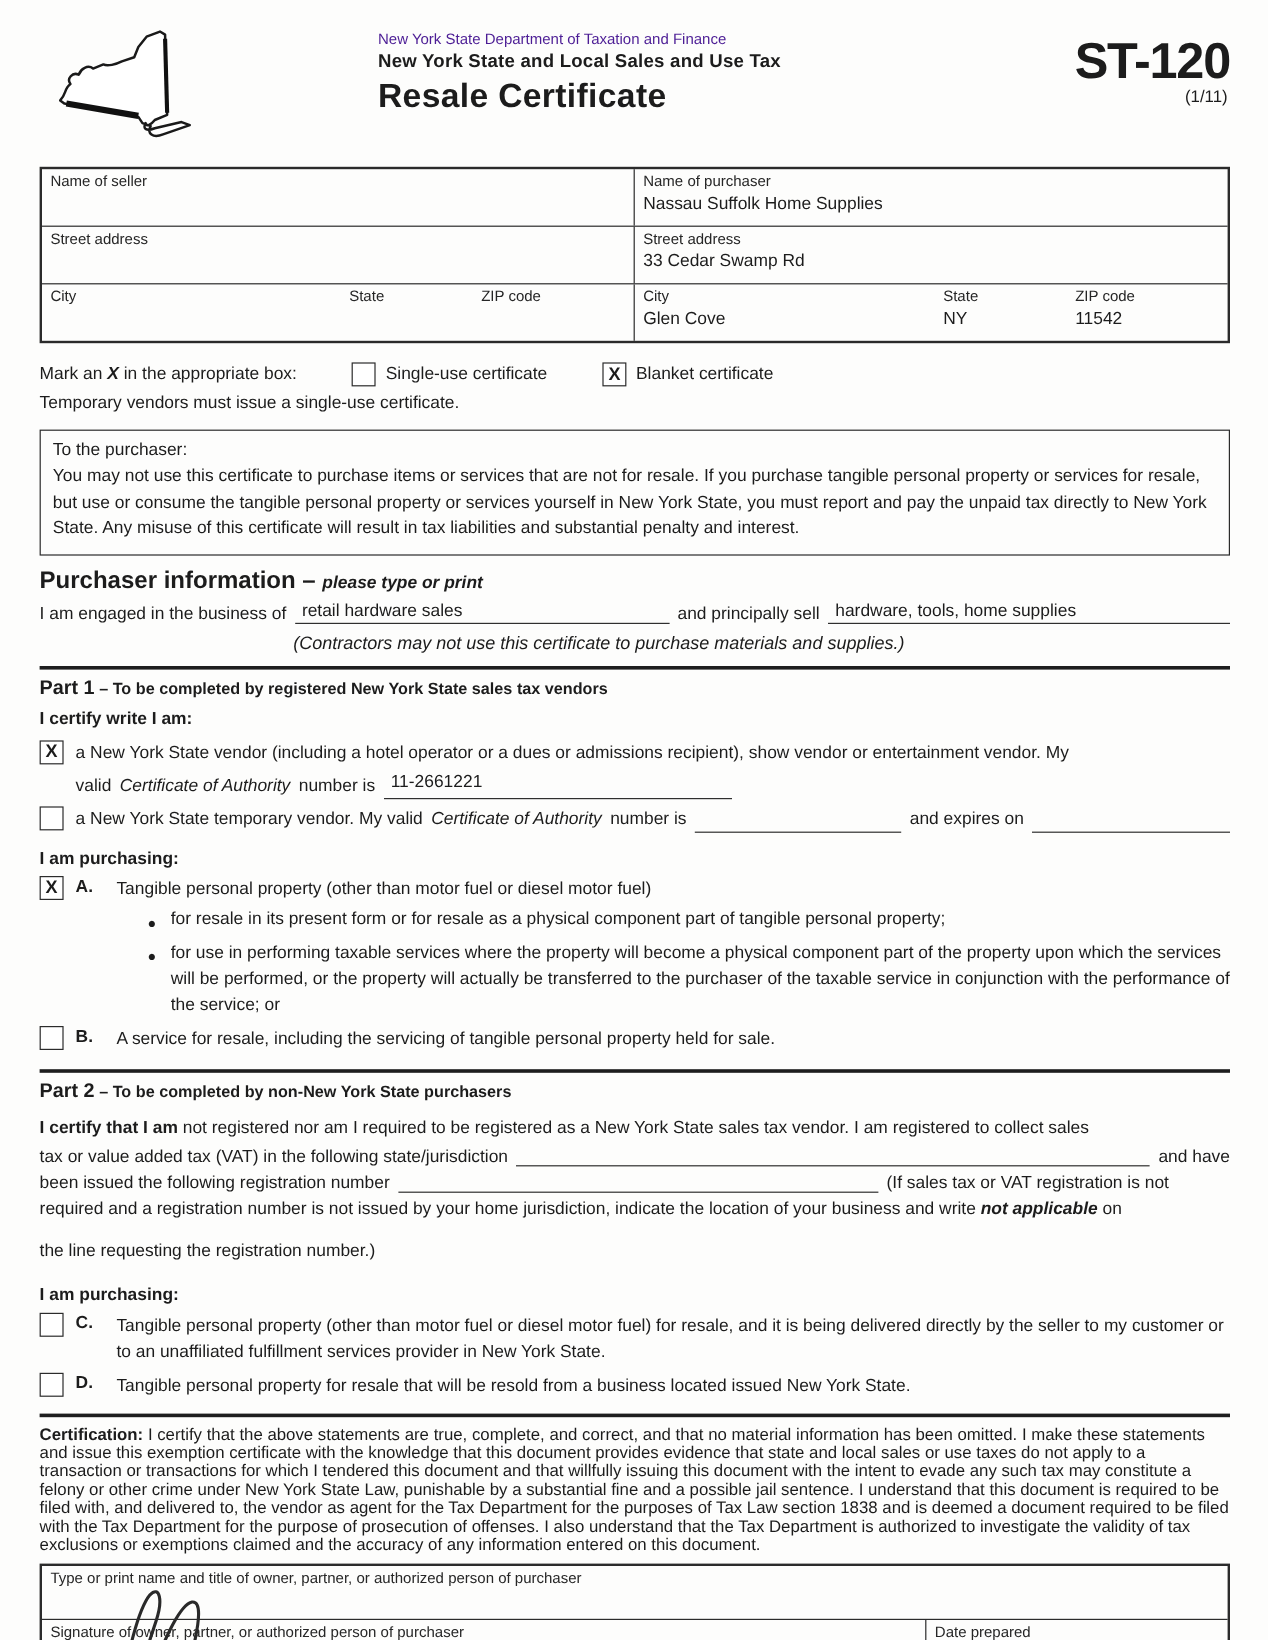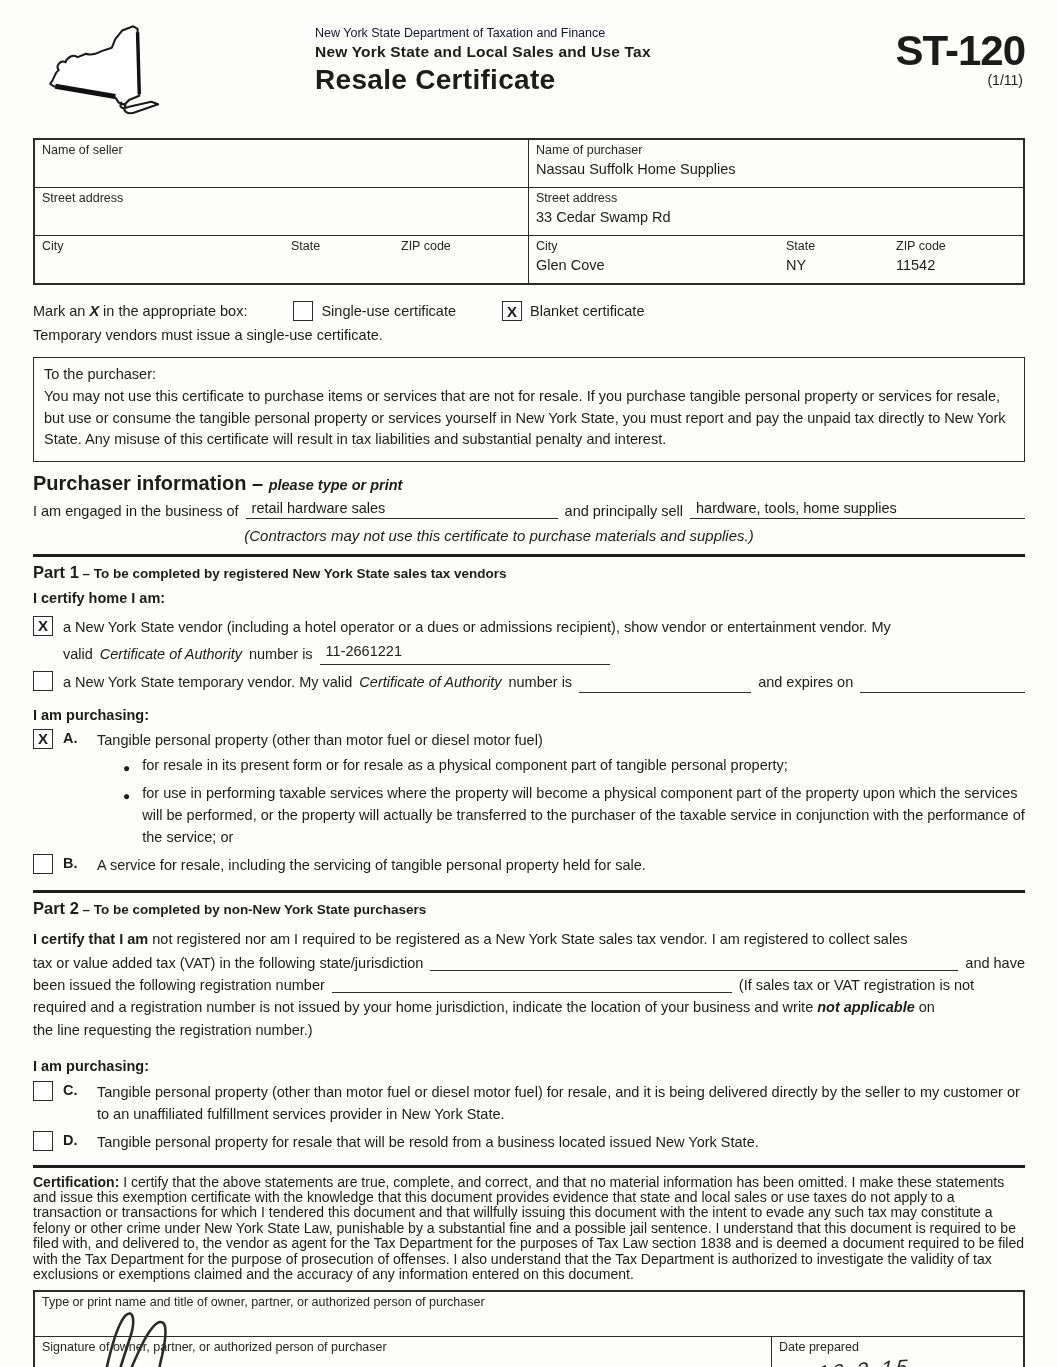--- a/index.html
+++ b/index.html
@@ -6,21 +6,21 @@
   html,body { background:#e8e8e8; }
   body { font-family:"Liberation Sans", sans-serif; color:#1c1c1c; }
   .page {
     width:1057px; height:1367px; background:#fdfdfc; margin:0 auto;
     padding:14px 32px 0 33px; overflow:hidden; position:relative;
   }
   
   .hdr { display:flex; align-items:flex-start; }
   .logo-wrap { width:190px; padding-top:4px; }
   .hdr-center { flex:1; padding-left:92px; padding-top:12px; }
-  .dept { font-size:12.5px; color:#0f172a; }
+  .dept { font-size:12.5px; color:#4c1d95; }
   .taxline { font-size:15.5px; font-weight:bold; margin-top:3px; letter-spacing:.2px; }
   .doctitle { font-size:28px; font-weight:bold; margin-top:3px; letter-spacing:.3px; }
   .hdr-right { width:160px; text-align:right; padding-top:16px; }
   .form-no { font-size:42px; font-weight:bold; letter-spacing:-1px; line-height:1; }
   .rev { font-size:14px; margin-top:0px; padding-right:2px; }
   
   .ptable { border:2px solid #2b2b2b; margin-top:12px; }
   .prow { display:flex; }
   .prow + .prow { border-top:1.5px solid #2b2b2b; }
   .pcell { width:50%; padding:3px 7px; min-height:47px; }
@@ -179,21 +179,21 @@
       <span class="nw">I am engaged in the business of</span>
       <span class="ulval w310">retail hardware sales</span>
       <span class="nw">and principally sell</span>
       <span class="ulval grow">hardware, tools, home supplies</span>
     </div>
     <div class="contractors">(Contractors may not use this certificate to purchase materials and supplies.)</div>
   </div>
 
   <div class="sect">
     <div class="part-h"><span class="big">Part 1</span><span> – To be completed by registered New York State sales tax vendors</span></div>
-    <div class="certify-h">I certify home I am:</div>
+    <div class="certify-h">I certify write I am:</div>
 
     <div class="citem">
       <span class="cb">X</span>
       <div class="citem-body">
         <div>a New York State vendor (including a hotel operator or a dues or admissions recipient), show vendor or entertainment vendor. My</div>
         <div class="fillline" style="margin-top:2px;">
           <span class="nw">valid</span>
           <span class="nw em">Certificate of Authority</span>
           <span class="nw">number is</span>
           <span class="ulval" style="width:290px;">11-2661221</span>
@@ -250,21 +250,21 @@
       <span class="nw">tax or value added tax (VAT) in the following state/jurisdiction</span>
       <span class="ulblank grow"></span>
       <span class="nw">and have</span>
     </div>
     <div class="fillline" style="margin-top:4px;">
       <span class="nw">been issued the following registration number</span>
       <span class="ulblank" style="width:400px;"></span>
       <span class="nw">(If sales tax or VAT registration is not</span>
     </div>
     <div class="p2par" style="margin-top:3px;"><span>required and a registration number is not issued by your home jurisdiction, indicate the location of your business and write </span><span class="bi">not applicable</span><span> on</span></div>
-    <div class="p2par" style="margin-top:0;">the line requesting the registration number.)</div>
+    <div class="p2par" style="margin-top:12px;">the line requesting the registration number.)</div>
 
     <div class="certify-h" style="margin-top:16px;">I am purchasing:</div>
 
     <div class="citem" style="margin-top:7px;">
       <span class="cb"></span>
       <span class="letter">C.</span>
       <div class="citem-body">Tangible personal property (other than motor fuel or diesel motor fuel) for resale, and it is being delivered directly by the seller to my customer or to an unaffiliated fulfillment services provider in New York State.</div>
     </div>
     <div class="citem" style="margin-top:6px;">
       <span class="cb"></span>

